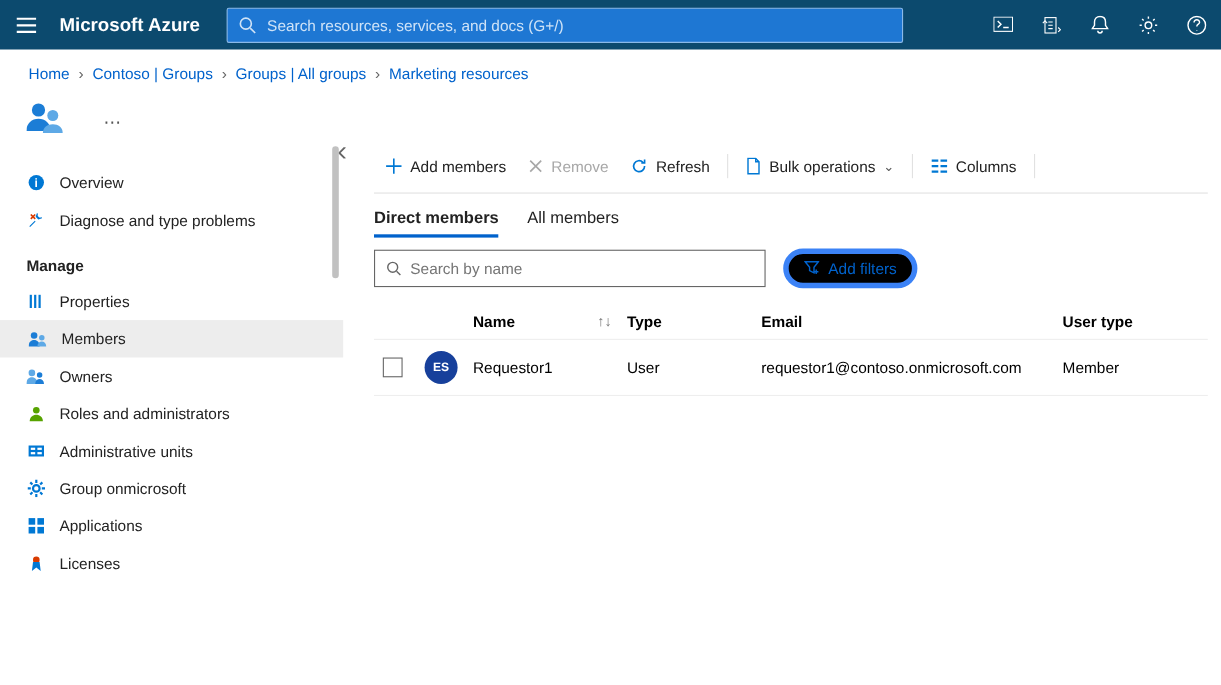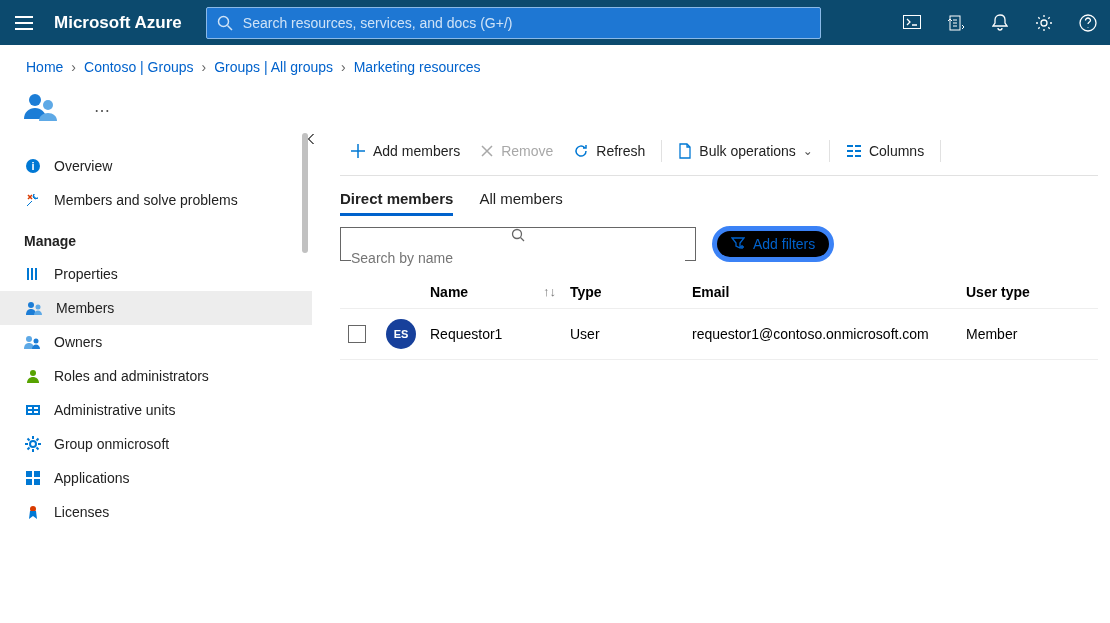--- a/index.html
+++ b/index.html
@@ -46,21 +46,21 @@
 .tool-btn { display:flex; align-items:center; gap:7px; padding: 6px 10px; font-size:14px; color:#222; cursor:pointer; background:transparent; border:none; }
 .tool-btn.disabled { color:#a8a8a8; }
 .tool-sep { width:1px; height:22px; background:#e1e1e1; margin: 0 6px; }
 .chev { font-size:12px; color:#555; }
 
 .tabs { display:flex; gap:26px; padding: 14px 0 10px 0; font-size:15px; }
 .tab { cursor:pointer; color:#222; padding-bottom:6px; }
 .tab.active { font-weight:700; border-bottom: 3px solid #0062cc; }
 
 .filter-row { display:flex; align-items:center; gap:16px; padding-bottom:14px; }
-.name-search { display:flex; align-items:center; gap:8px; border:1px solid #666; height:34px; width:356px; padding:0 10px;flex-direction:column; }
+.name-search { display:flex; align-items:center; gap:8px; border:1px solid #666; height:34px; width:356px; padding:0 10px; }
 .name-search input { border:none; outline:none; font-size:14px; width:100%; }
 .add-filters { display:flex; align-items:flex-start; gap:8px; background:#000000; border:5px solid #3b82f6; border-radius:18px; padding:5px 14px; font-size:14px; color:#0062cc; cursor:pointer; }
 
 
 .tbl { width:100%; }
 .tbl-head, .tbl-row { display:grid; grid-template-columns: 46px 44px 140px 122px 274px 110px; align-items:center; font-size:14px; }
 .tbl-head { font-weight:600; padding: 8px 0; }
 .tbl-head .sorter { color:#777; font-weight:400; font-size:13px; }
 .tbl-row { padding: 10px 0; border-bottom:1px solid #eee; border-top:1px solid #eee; }
 .chk { width:18px; height:18px; border:1px solid #666; margin-left:8px; cursor:pointer; }
@@ -161,21 +161,21 @@
         </span>
       <span>Overview</span>
     </div>
     <div class="nav-item">
       <span class="nav-icon">
           <svg width="16" height="16">
             <path d="M2 14l5-5M13 6a3 3 0 01-4-4l-1 3 2 2 3-1z" stroke="#0078d4" fill="#0078d4" stroke-width="1"></path>
             <path d="M3 3l4 4M3 7l4-4" stroke="#d83b01" stroke-width="1.5"></path>
           </svg>
         </span>
-      <span>Members and solve problems</span>
+      <span>Diagnose and type problems</span>
     </div>
 
     <div class="nav-heading">Manage</div>
 
     <div class="nav-item">
       <span class="nav-icon">
           <svg width="16" height="16">
             <rect x="2" y="2" width="2" height="12" fill="#0078d4"></rect>
             <rect x="6" y="2" width="2" height="12" fill="#0078d4"></rect>
             <rect x="10" y="2" width="2" height="12" fill="#0078d4"></rect>

